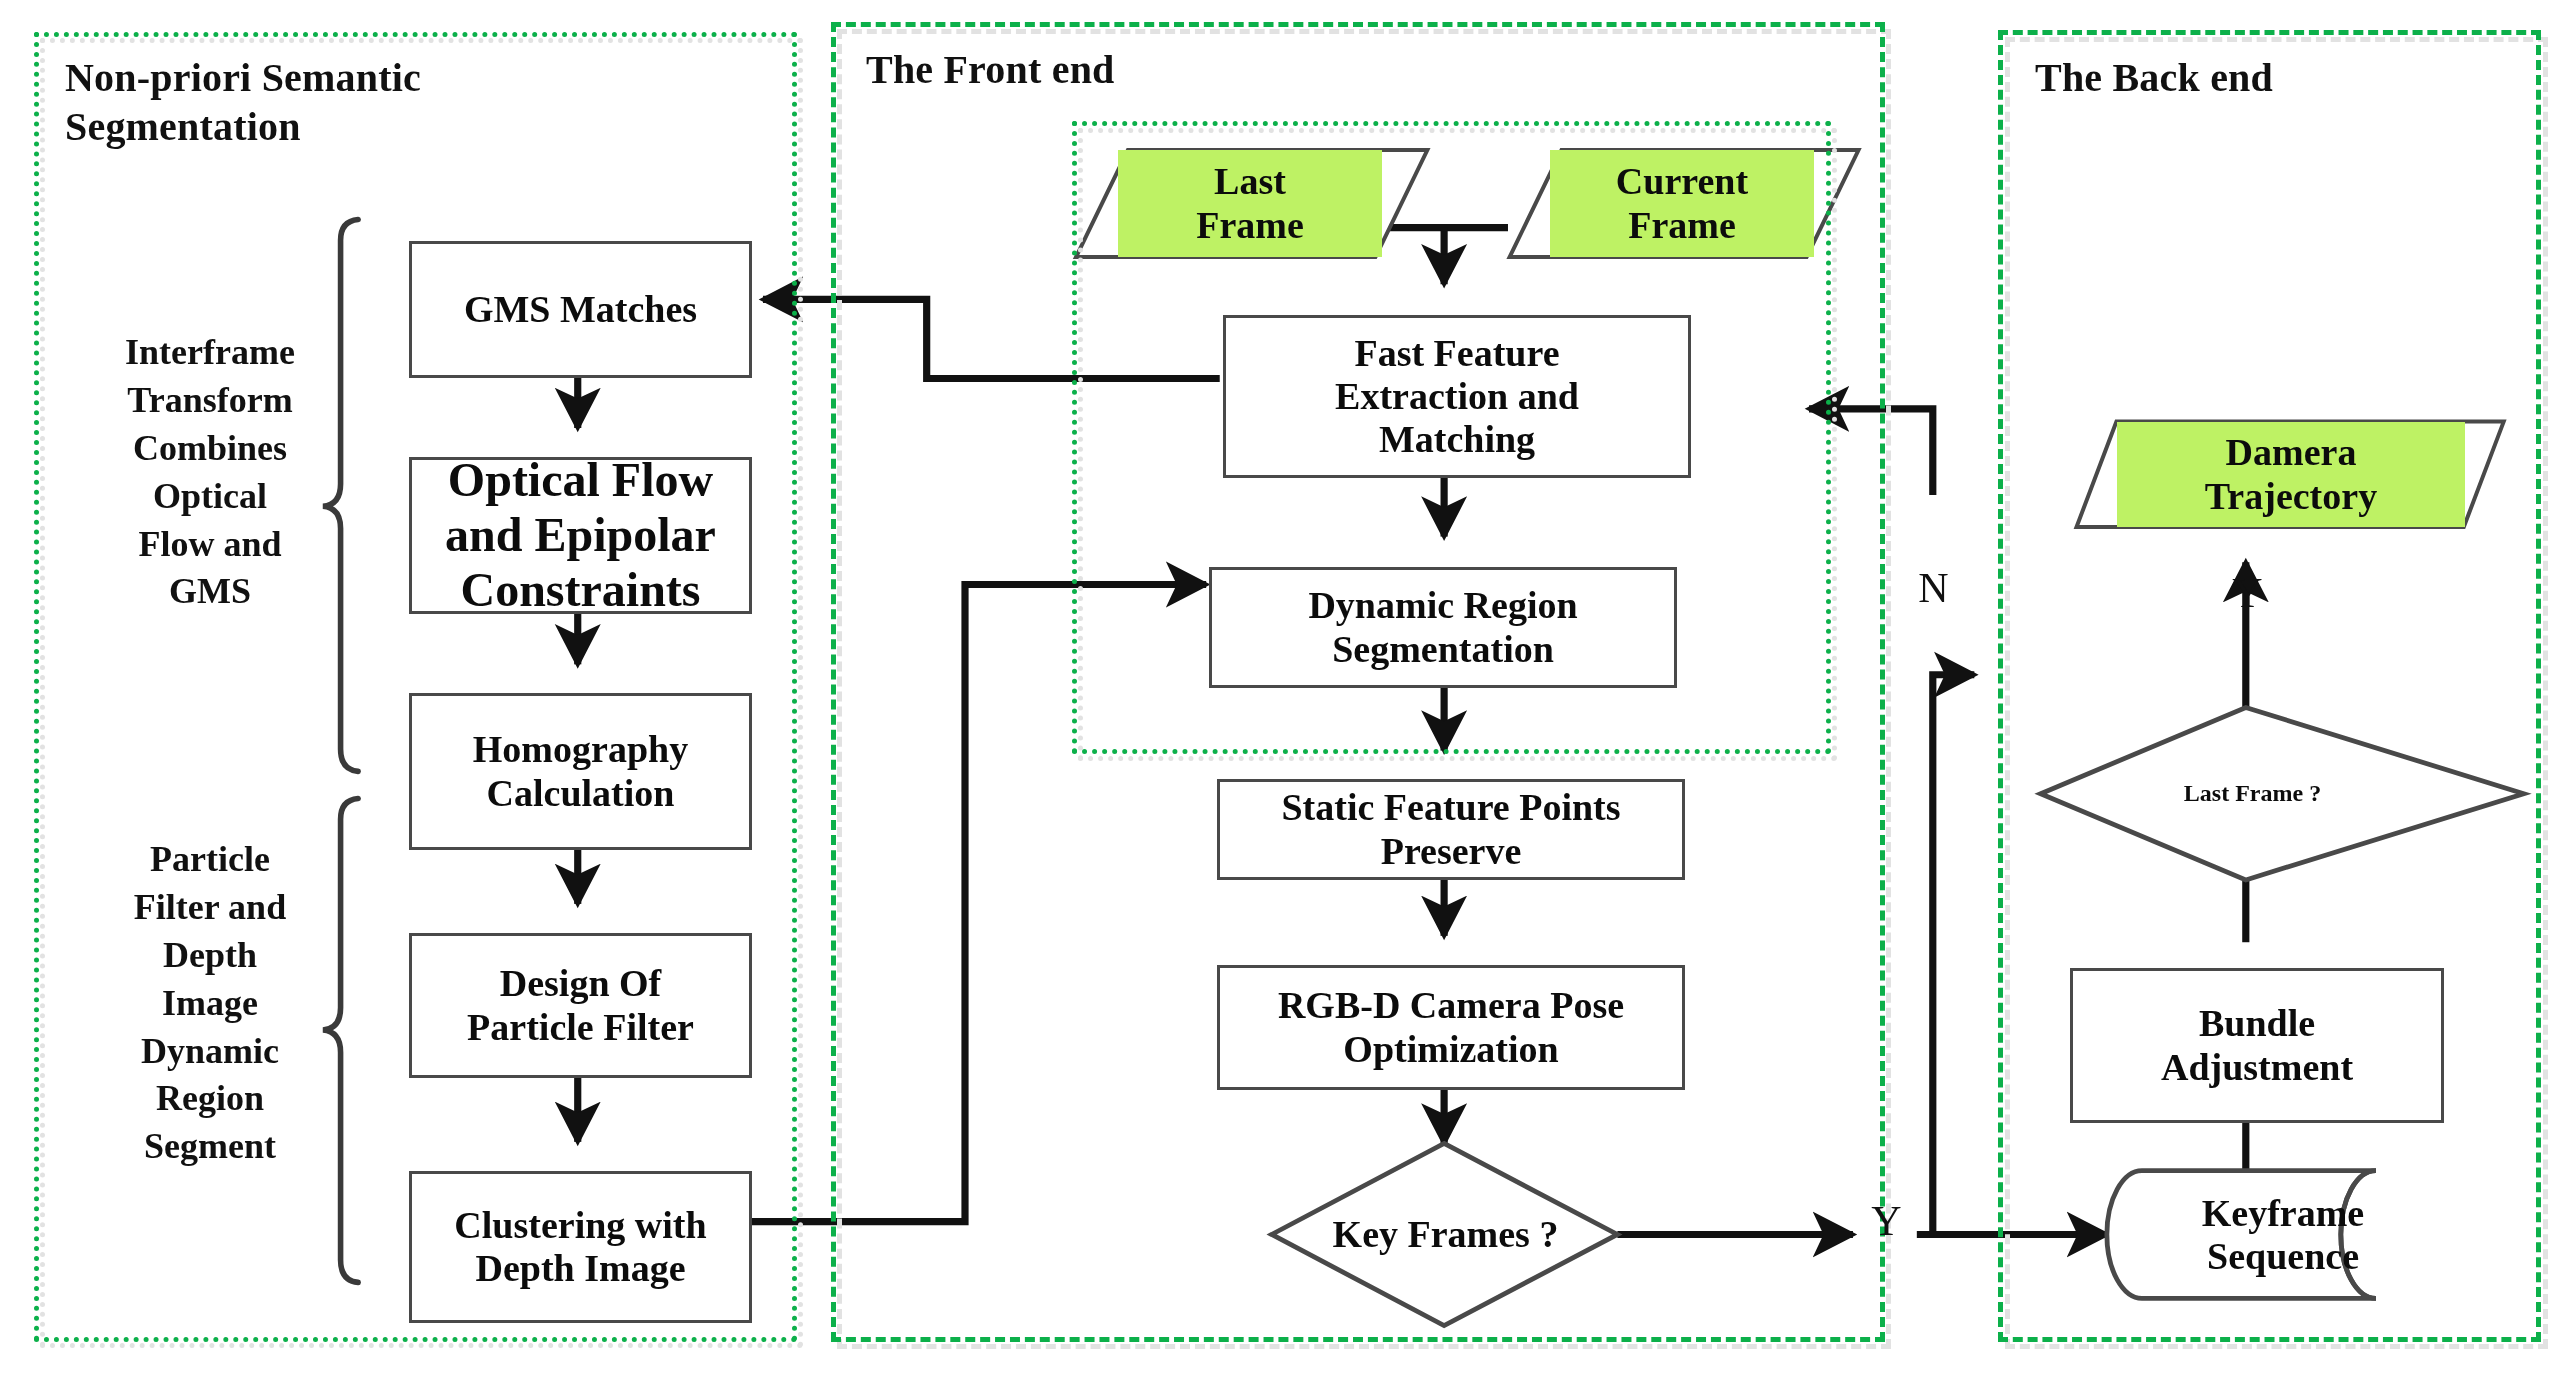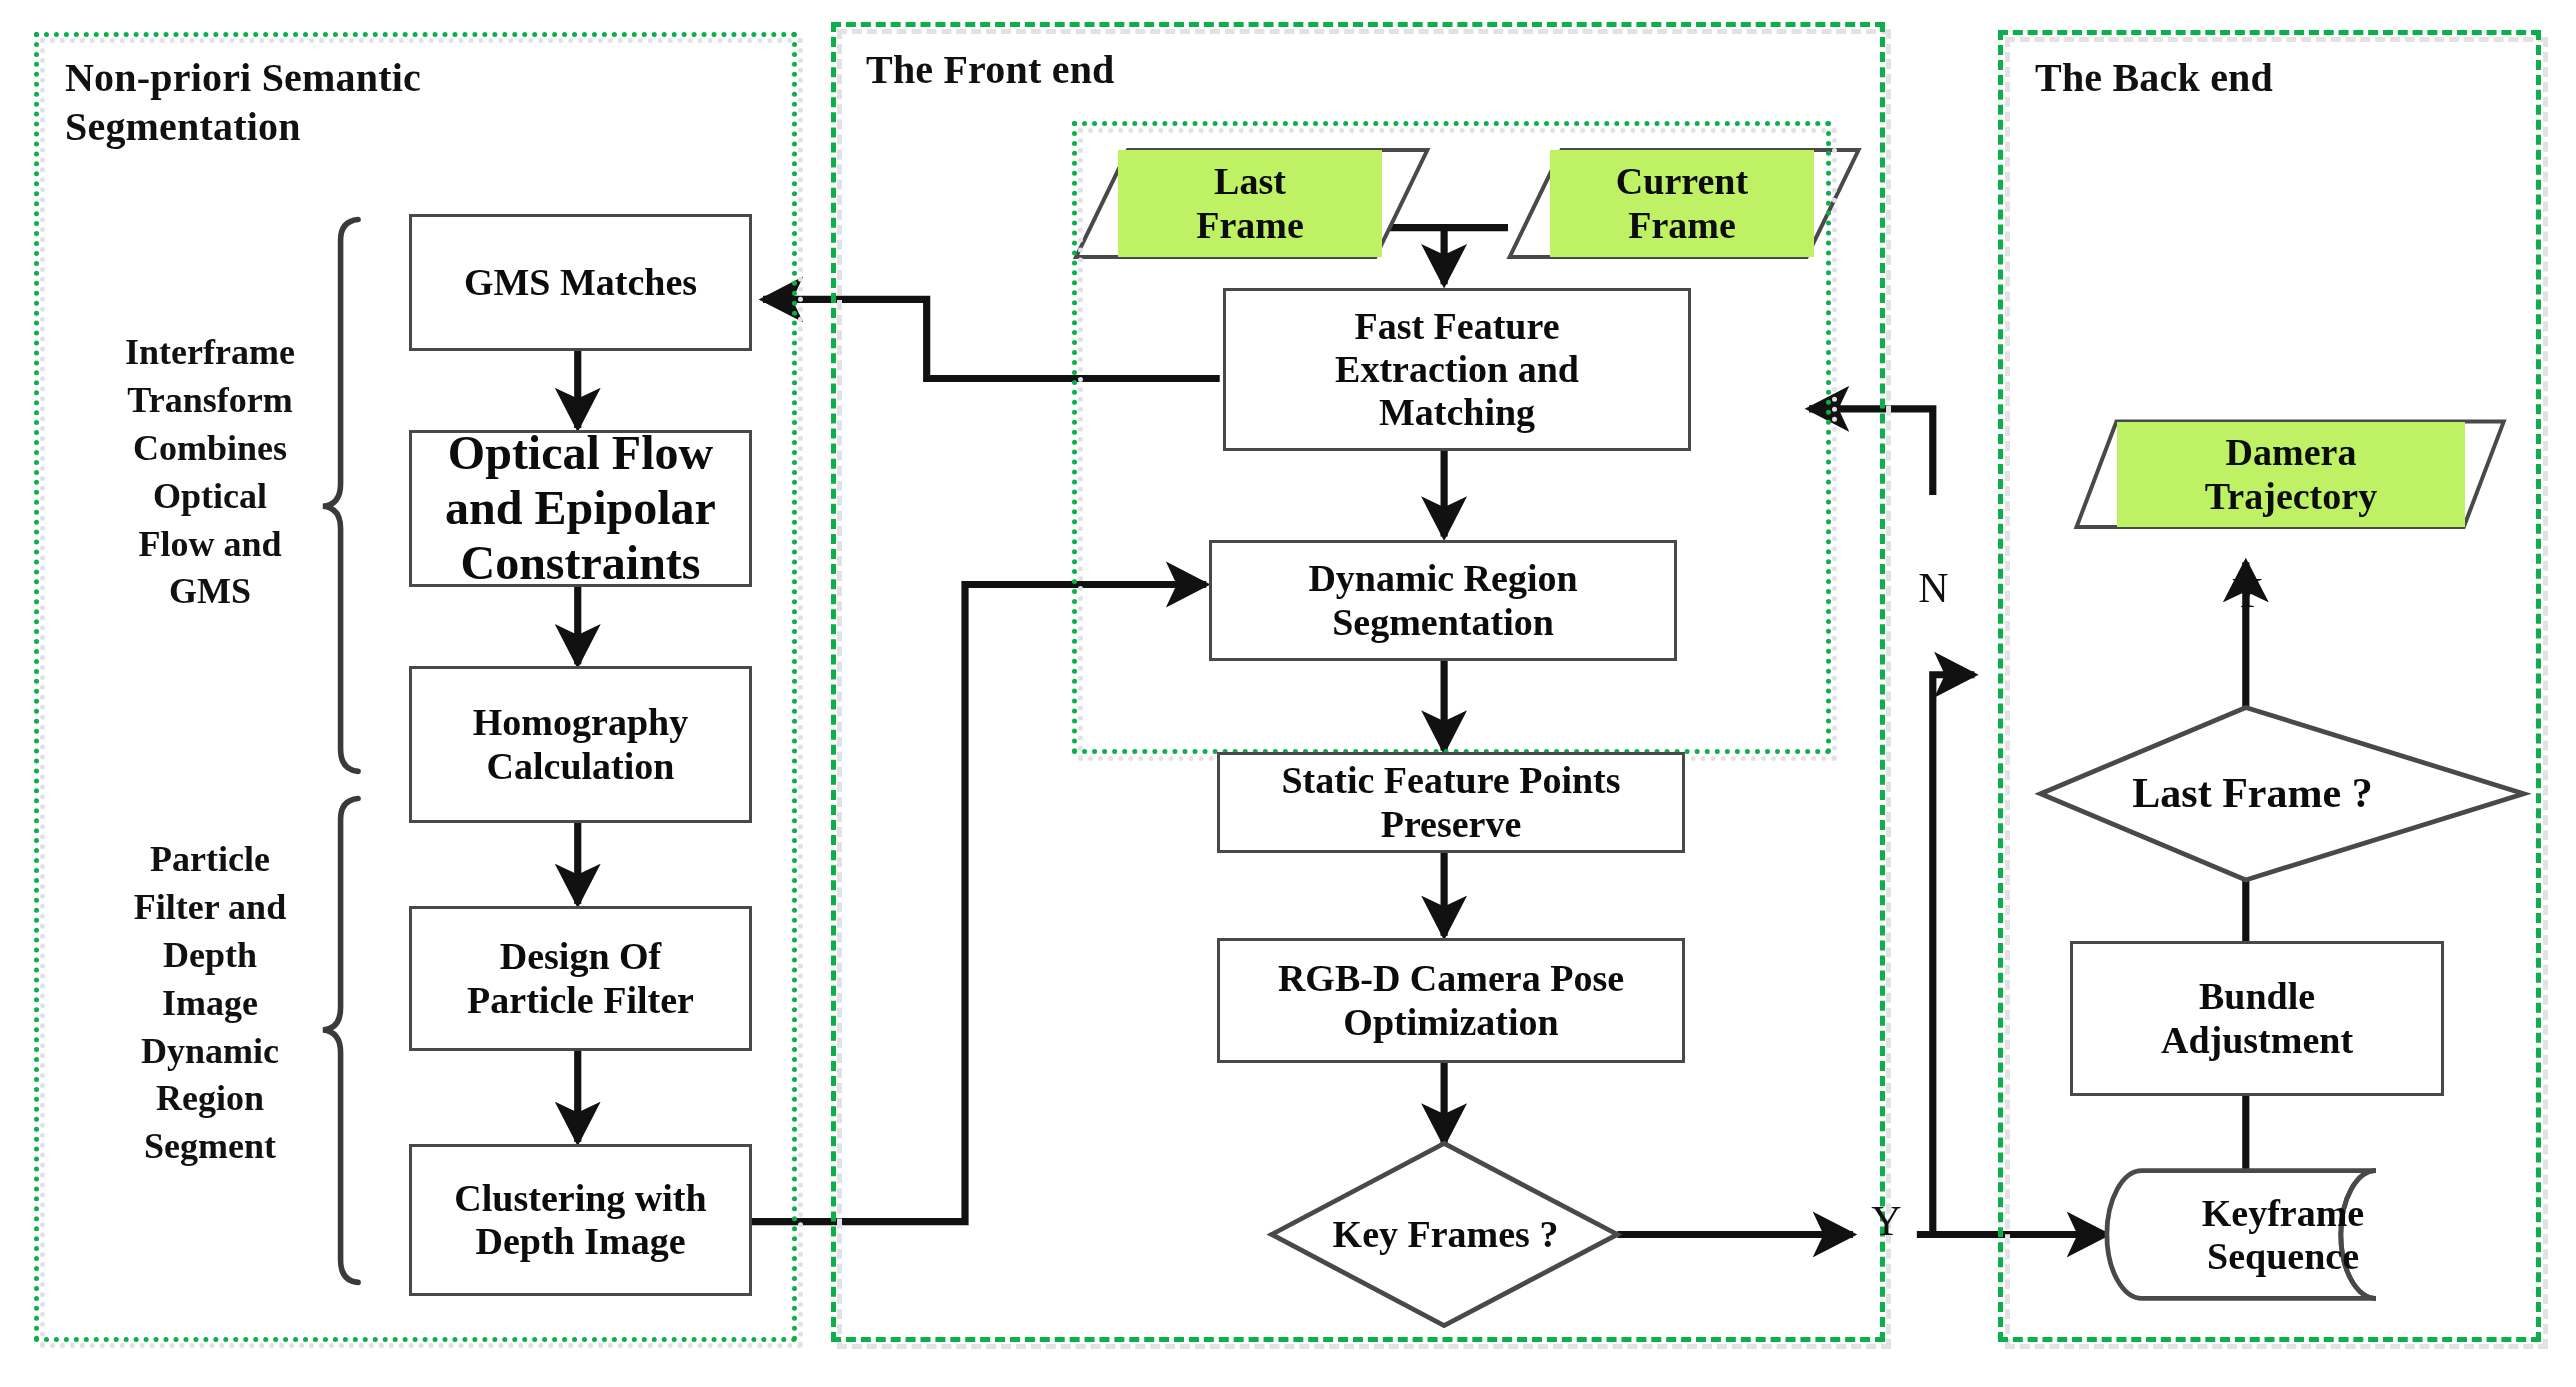--- a/index.html
+++ b/index.html
@@ -13,21 +13,21 @@
   .panel-shadow{position:absolute;box-sizing:border-box;border:5.6px dotted #e2e2e2;}
   .panel-shadow.dashed{border:5.6px dashed #e2e2e2;}
 
   .panel-title{position:absolute;font-weight:bold;color:#111;line-height:1.22;
                letter-spacing:0.2px;white-space:pre-line;}
 
   
   .node{position:absolute;box-sizing:border-box;display:flex;align-items:center;
         justify-content:center;text-align:center;color:#0c0c0c;line-height:1.14;
         font-weight:bold;}
-  .rect{border:3.2px solid #494949;background:#fff;}
+  .rect{border:3.2px solid #494949;background:#fff;margin-top:27px;}
   .para{background:#bef264;}
   .para .para-txt{position:relative;z-index:2;}
 
   .label{position:absolute;color:#111;font-weight:normal;text-align:center;}
 
   svg.overlay{position:absolute;left:0;top:0;width:2576px;height:1387px;
               pointer-events:none;}
 </style>
 </head>
 <body>
@@ -209,21 +209,21 @@
   <div class="node rect" style="left:1217px;top:938px;width:468px;height:125px;font-size:38px;">
     <span style="white-space:pre-line;">RGB-D Camera Pose
 Optimization</span>
   </div>
 
   <div class="node para" style="left:2117px;top:422px;width:348px;height:105px;font-size:38px;">
     <span class="para-txt" style="white-space:pre-line;">Damera
 Trajectory</span>
   </div>
 
-  <div class="node" style="left:2085px;top:754px;width:335px;height:80px;font-size:42px;">
+  <div class="node" style="left:2085px;top:754px;width:335px;height:80px;font-size:24px;">
     <span>Last Frame ?</span>
   </div>
 
   <div class="node rect" style="left:2070px;top:941px;width:374px;height:155px;font-size:38px;">
     <span style="white-space:pre-line;">Bundle
 Adjustment</span>
   </div>
 
   <div class="node" style="left:2142px;top:1171px;width:234px;height:128px;font-size:38px;">
     <span style="white-space:pre-line;margin-left:48px;">Keyframe

